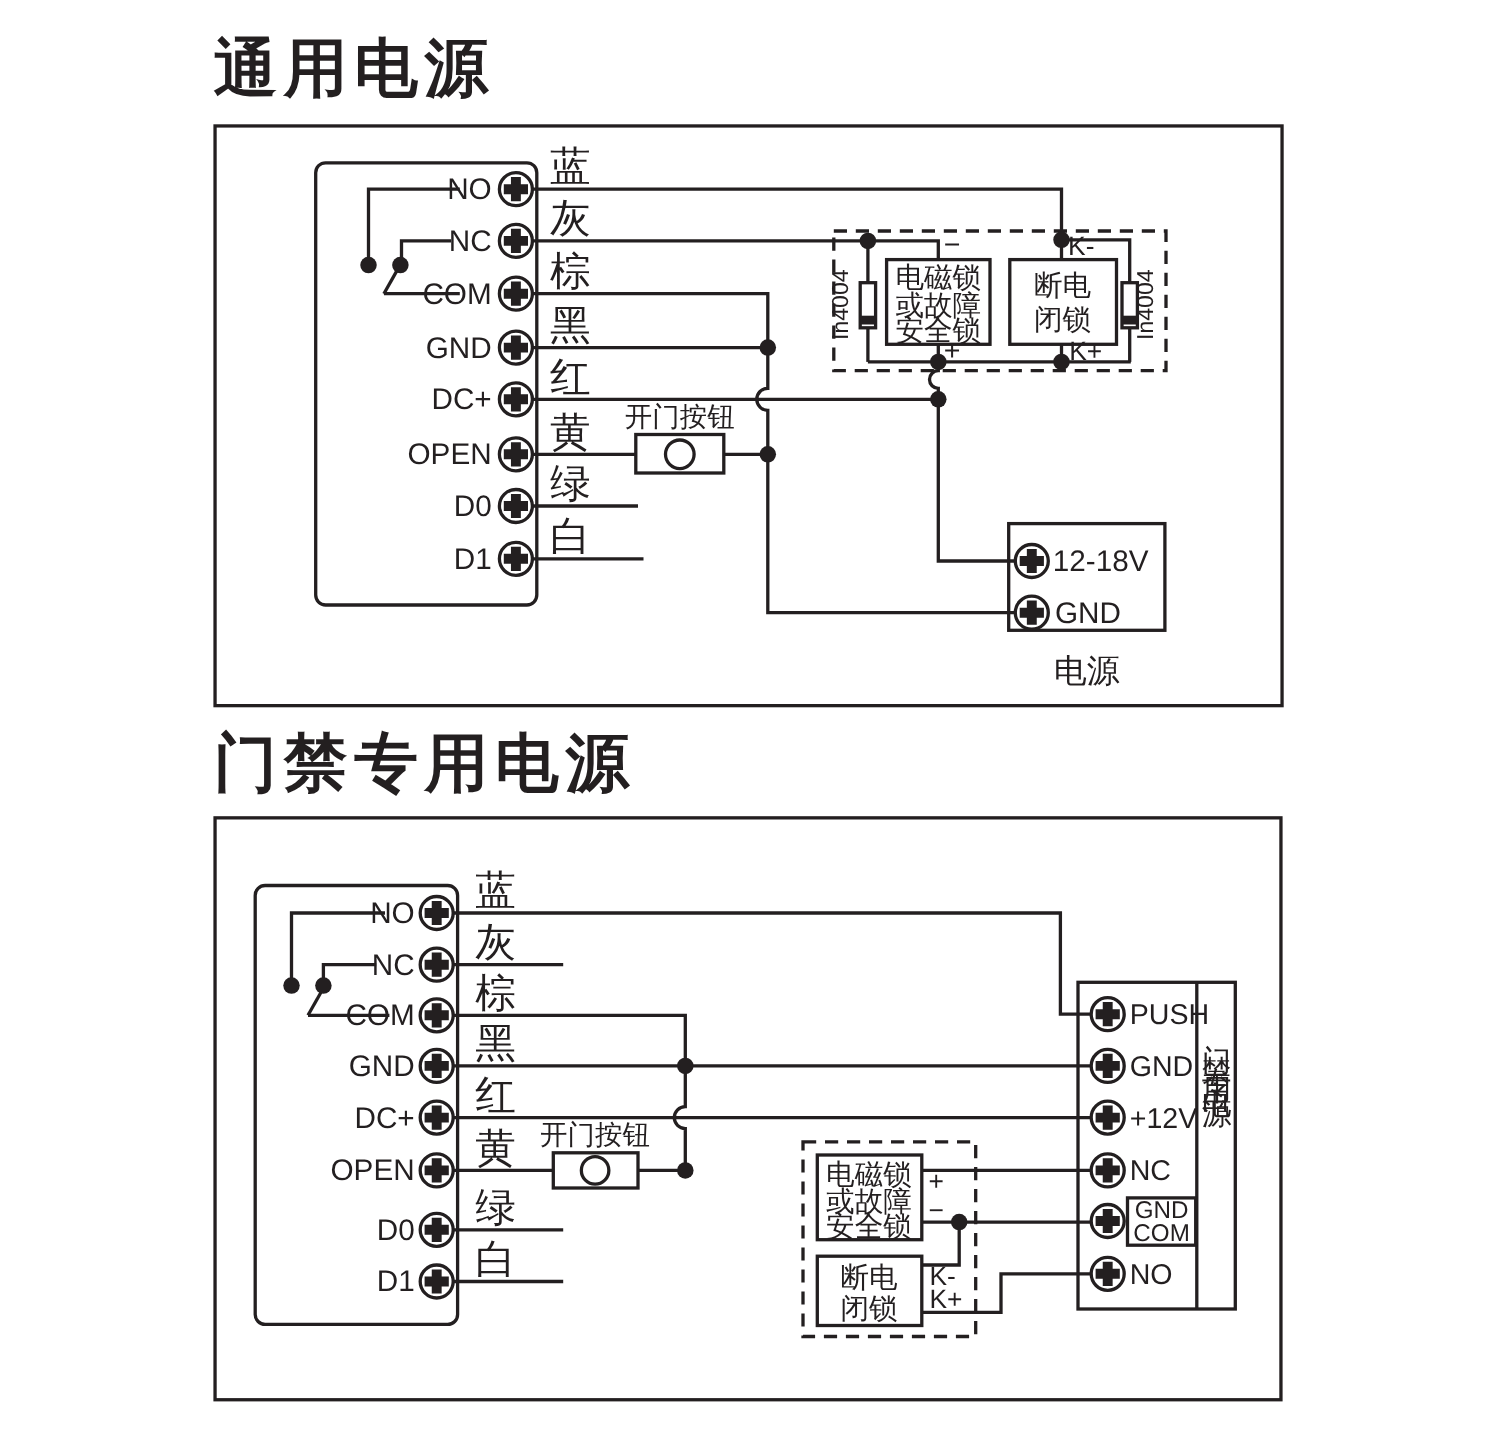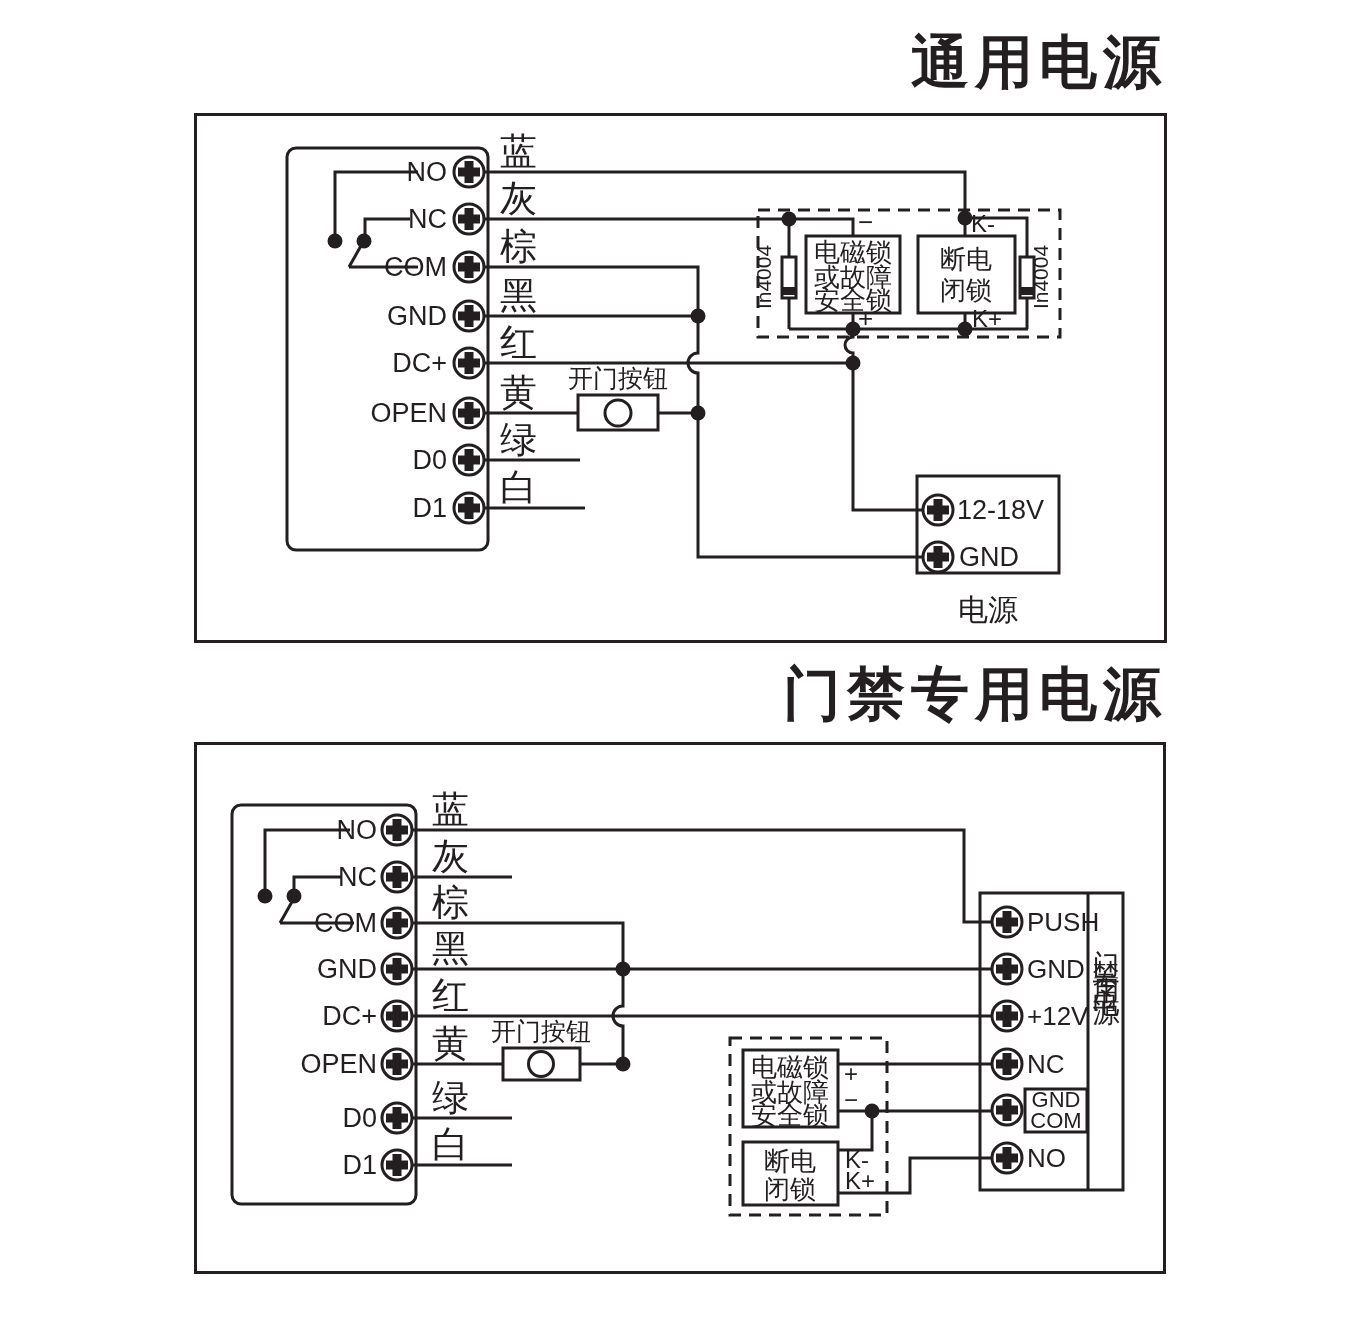--- a/index.html
+++ b/index.html
@@ -1,19 +1,19 @@
 <!DOCTYPE html>
 <html style="--line: #231f20;"><head>
 <meta charset="utf-8">
 <style>
   :root { --line:#231f20; }
   html,body { margin:0; padding:0; background:#fff; }
   #canvas { position:relative; width:1360px; height:1324px; background:#fff;
             font-family:"Liberation Sans", sans-serif; color:var(--line); }
-  .title { position:absolute; left:194px; width:973px; text-align:right;
+  .title { position:absolute; left:194px; width:973px; text-align:left;
            font-size:58px; font-weight:600; letter-spacing:6px; color:var(--line); }
   svg { position:absolute; overflow:visible; }
   svg text { fill:var(--line); font-family:"Liberation Sans", sans-serif; }
   .w   { stroke:var(--line); stroke-width:3; fill:none; }
   .box { stroke:var(--line); stroke-width:3; fill:#fff; }
   .dash{ stroke:var(--line); stroke-width:3; fill:none; stroke-dasharray:12 8; }
   .dot { fill:var(--line); stroke:none; }
   .bd  { stroke:var(--line); stroke-width:3; fill:none; }
   .t27 { font-size:27px; } .t37 { font-size:37px; } .t26 { font-size:26px; }
   .t24 { font-size:24px; } .t21 { font-size:21px; } .t25 { font-size:25px; }

